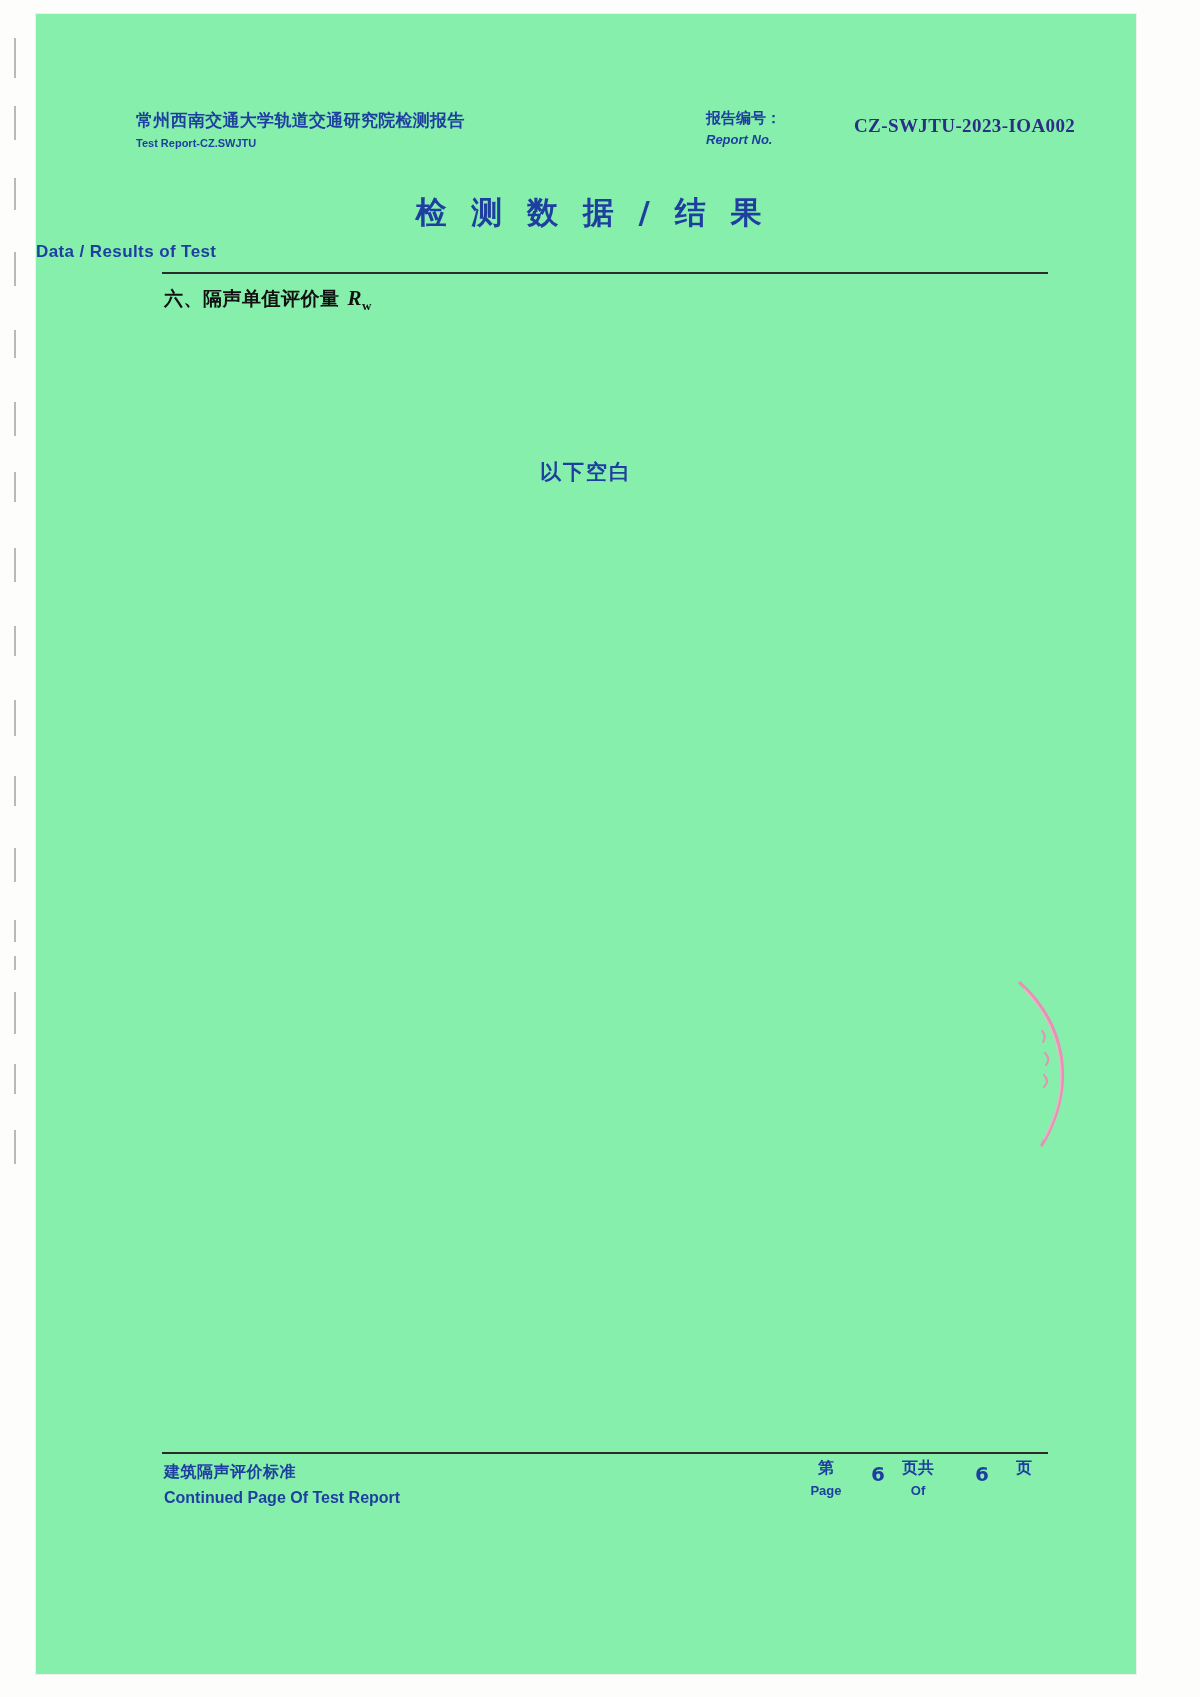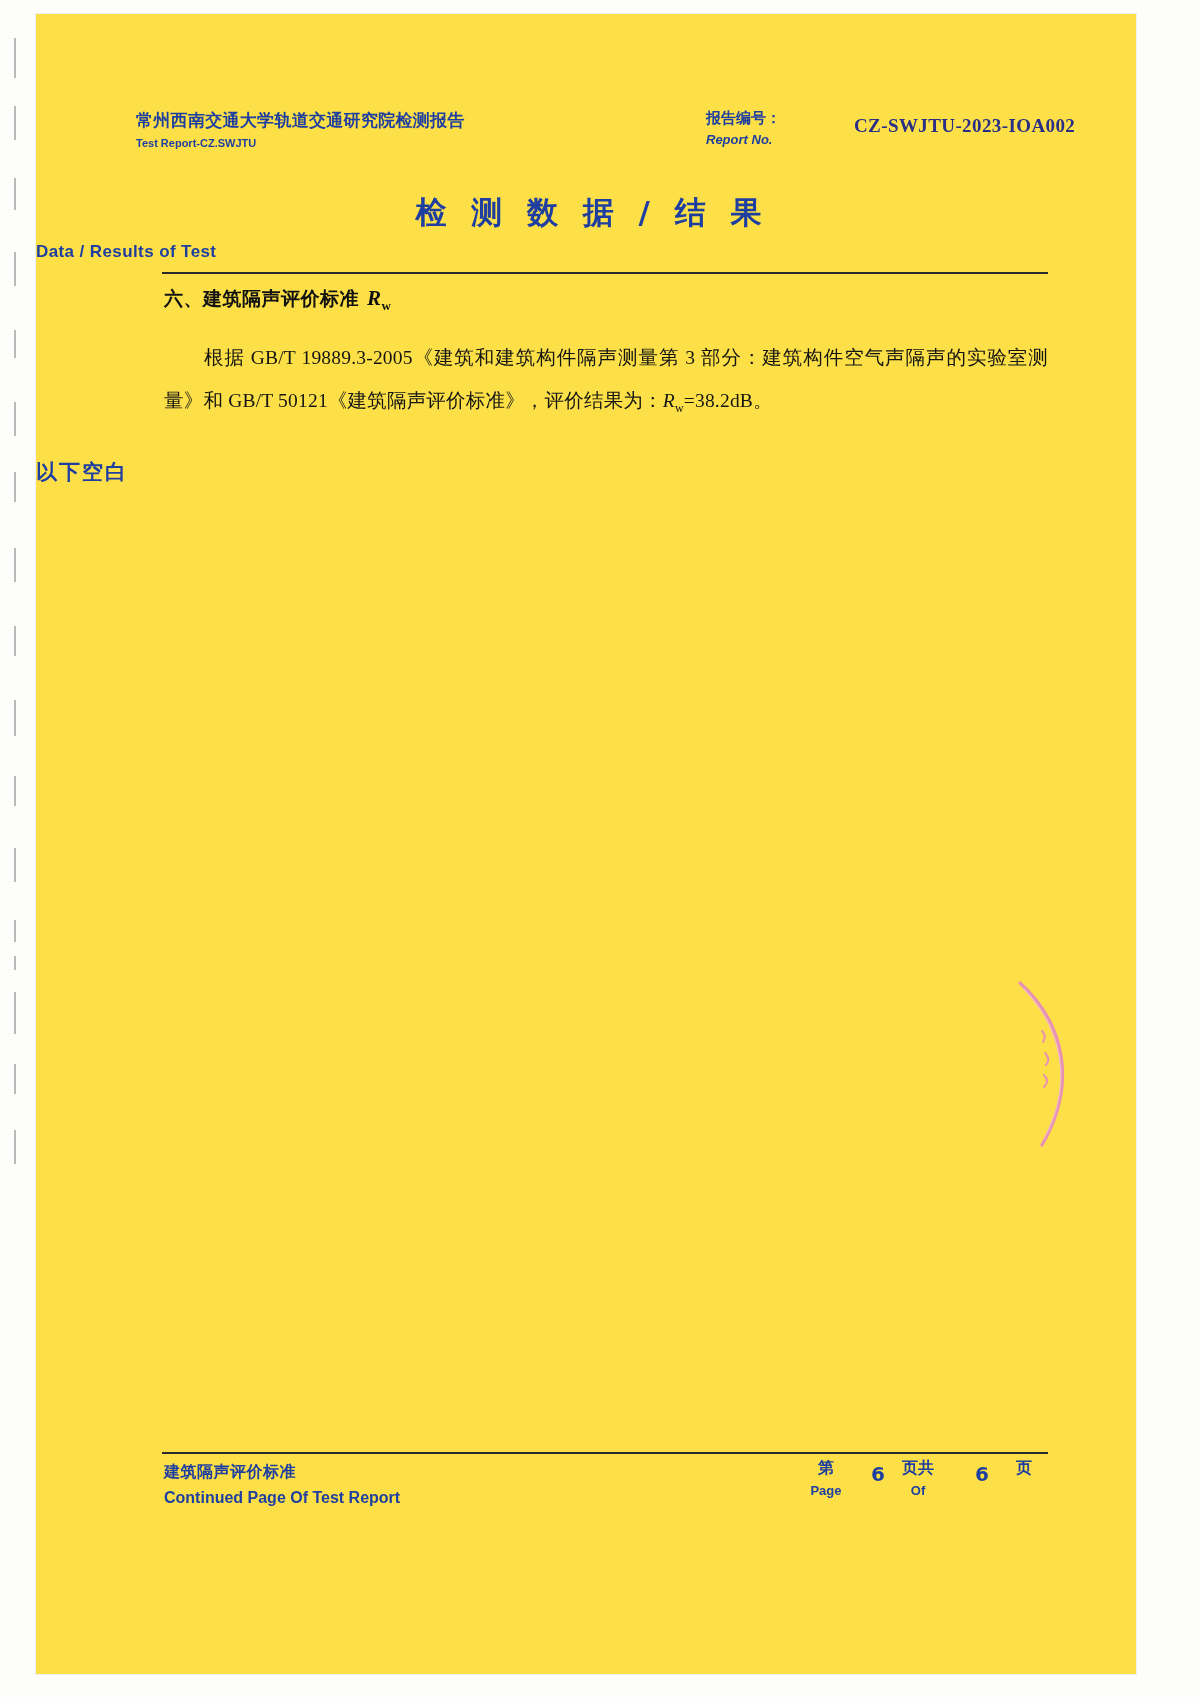--- a/index.html
+++ b/index.html
@@ -30,21 +30,21 @@
     width: 2px;
     background: #b9b9b9;
     display: block;
   }
   .sheet {
     position: absolute;
     left: 36px;
     top: 14px;
     width: 1100px;
     height: 1660px;
-    background: #fde047;
+    background: #86efac;
     box-shadow: 0 0 0 1px #efefef;
   }
 
   
   .header {
     position: absolute;
     left: 100px;
     top: 95px;
     width: 920px;
   }
@@ -181,21 +181,21 @@
   }
   .para sub {
     font-size: 12px;
   }
 
   .blank-note {
     position: absolute;
     left: 0;
     right: 0;
     top: 444px;
-    text-align: left;
+    text-align: center;
     font-family: "DejaVu Sans", sans-serif;
     font-size: 21px;
     font-weight: 700;
     color: #1f3fa0;
     letter-spacing: 2px;
   }
 
   
   .stamp {
     position: absolute;
@@ -304,26 +304,23 @@
         <div class="rep-label-en">Report No.</div>
         <div class="rep-no">CZ-SWJTU-2023-IOA002</div>
       </div>
     </div>
 
     <div class="title-cn">检 测 数 据 / 结 果</div>
     <div class="title-en">Data / Results of Test</div>
     <div class="rule"></div>
 
     <div class="section-heading">
-      <span>六、建筑隔声评价标准</span><span class="rsym"><span>R</span><sub>w</sub></span>
+      <span>六、隔声单值评价量</span><span class="rsym"><span>R</span><sub>w</sub></span>
     </div>
 
-    <div class="para">
-      <span>根据 GB/T 19889.3-2005《建筑和建筑构件隔声测量第 3 部分：建筑构件空气声隔声的实验室测量》和 GB/T 50121《建筑隔声评价标准》，评价结果为：</span><i>R</i><sub>w</sub><span>=38.2dB。</span>
-    </div>
 
     <div class="blank-note">以下空白</div>
 
     <div class="stamp">
       <svg width="90" height="170" viewBox="0 0 90 170" xmlns="http://www.w3.org/2000/svg">
         <path d="M8 4 C 52 44, 66 104, 30 166" fill="none" stroke="#e791b4" stroke-width="3.2" stroke-linecap="round"></path>
         <path d="M12 10 C 50 50, 62 104, 32 160" fill="none" stroke="#f0b7cf" stroke-width="1.4" stroke-linecap="round" opacity="0.85"></path>
         <path d="M30 52 q5 5 1 11" fill="none" stroke="#e791b4" stroke-width="2" stroke-linecap="round"></path>
         <path d="M33 74 q6 6 1 12" fill="none" stroke="#e791b4" stroke-width="2" stroke-linecap="round"></path>
         <path d="M32 96 q6 6 0 12" fill="none" stroke="#e791b4" stroke-width="2" stroke-linecap="round"></path>

